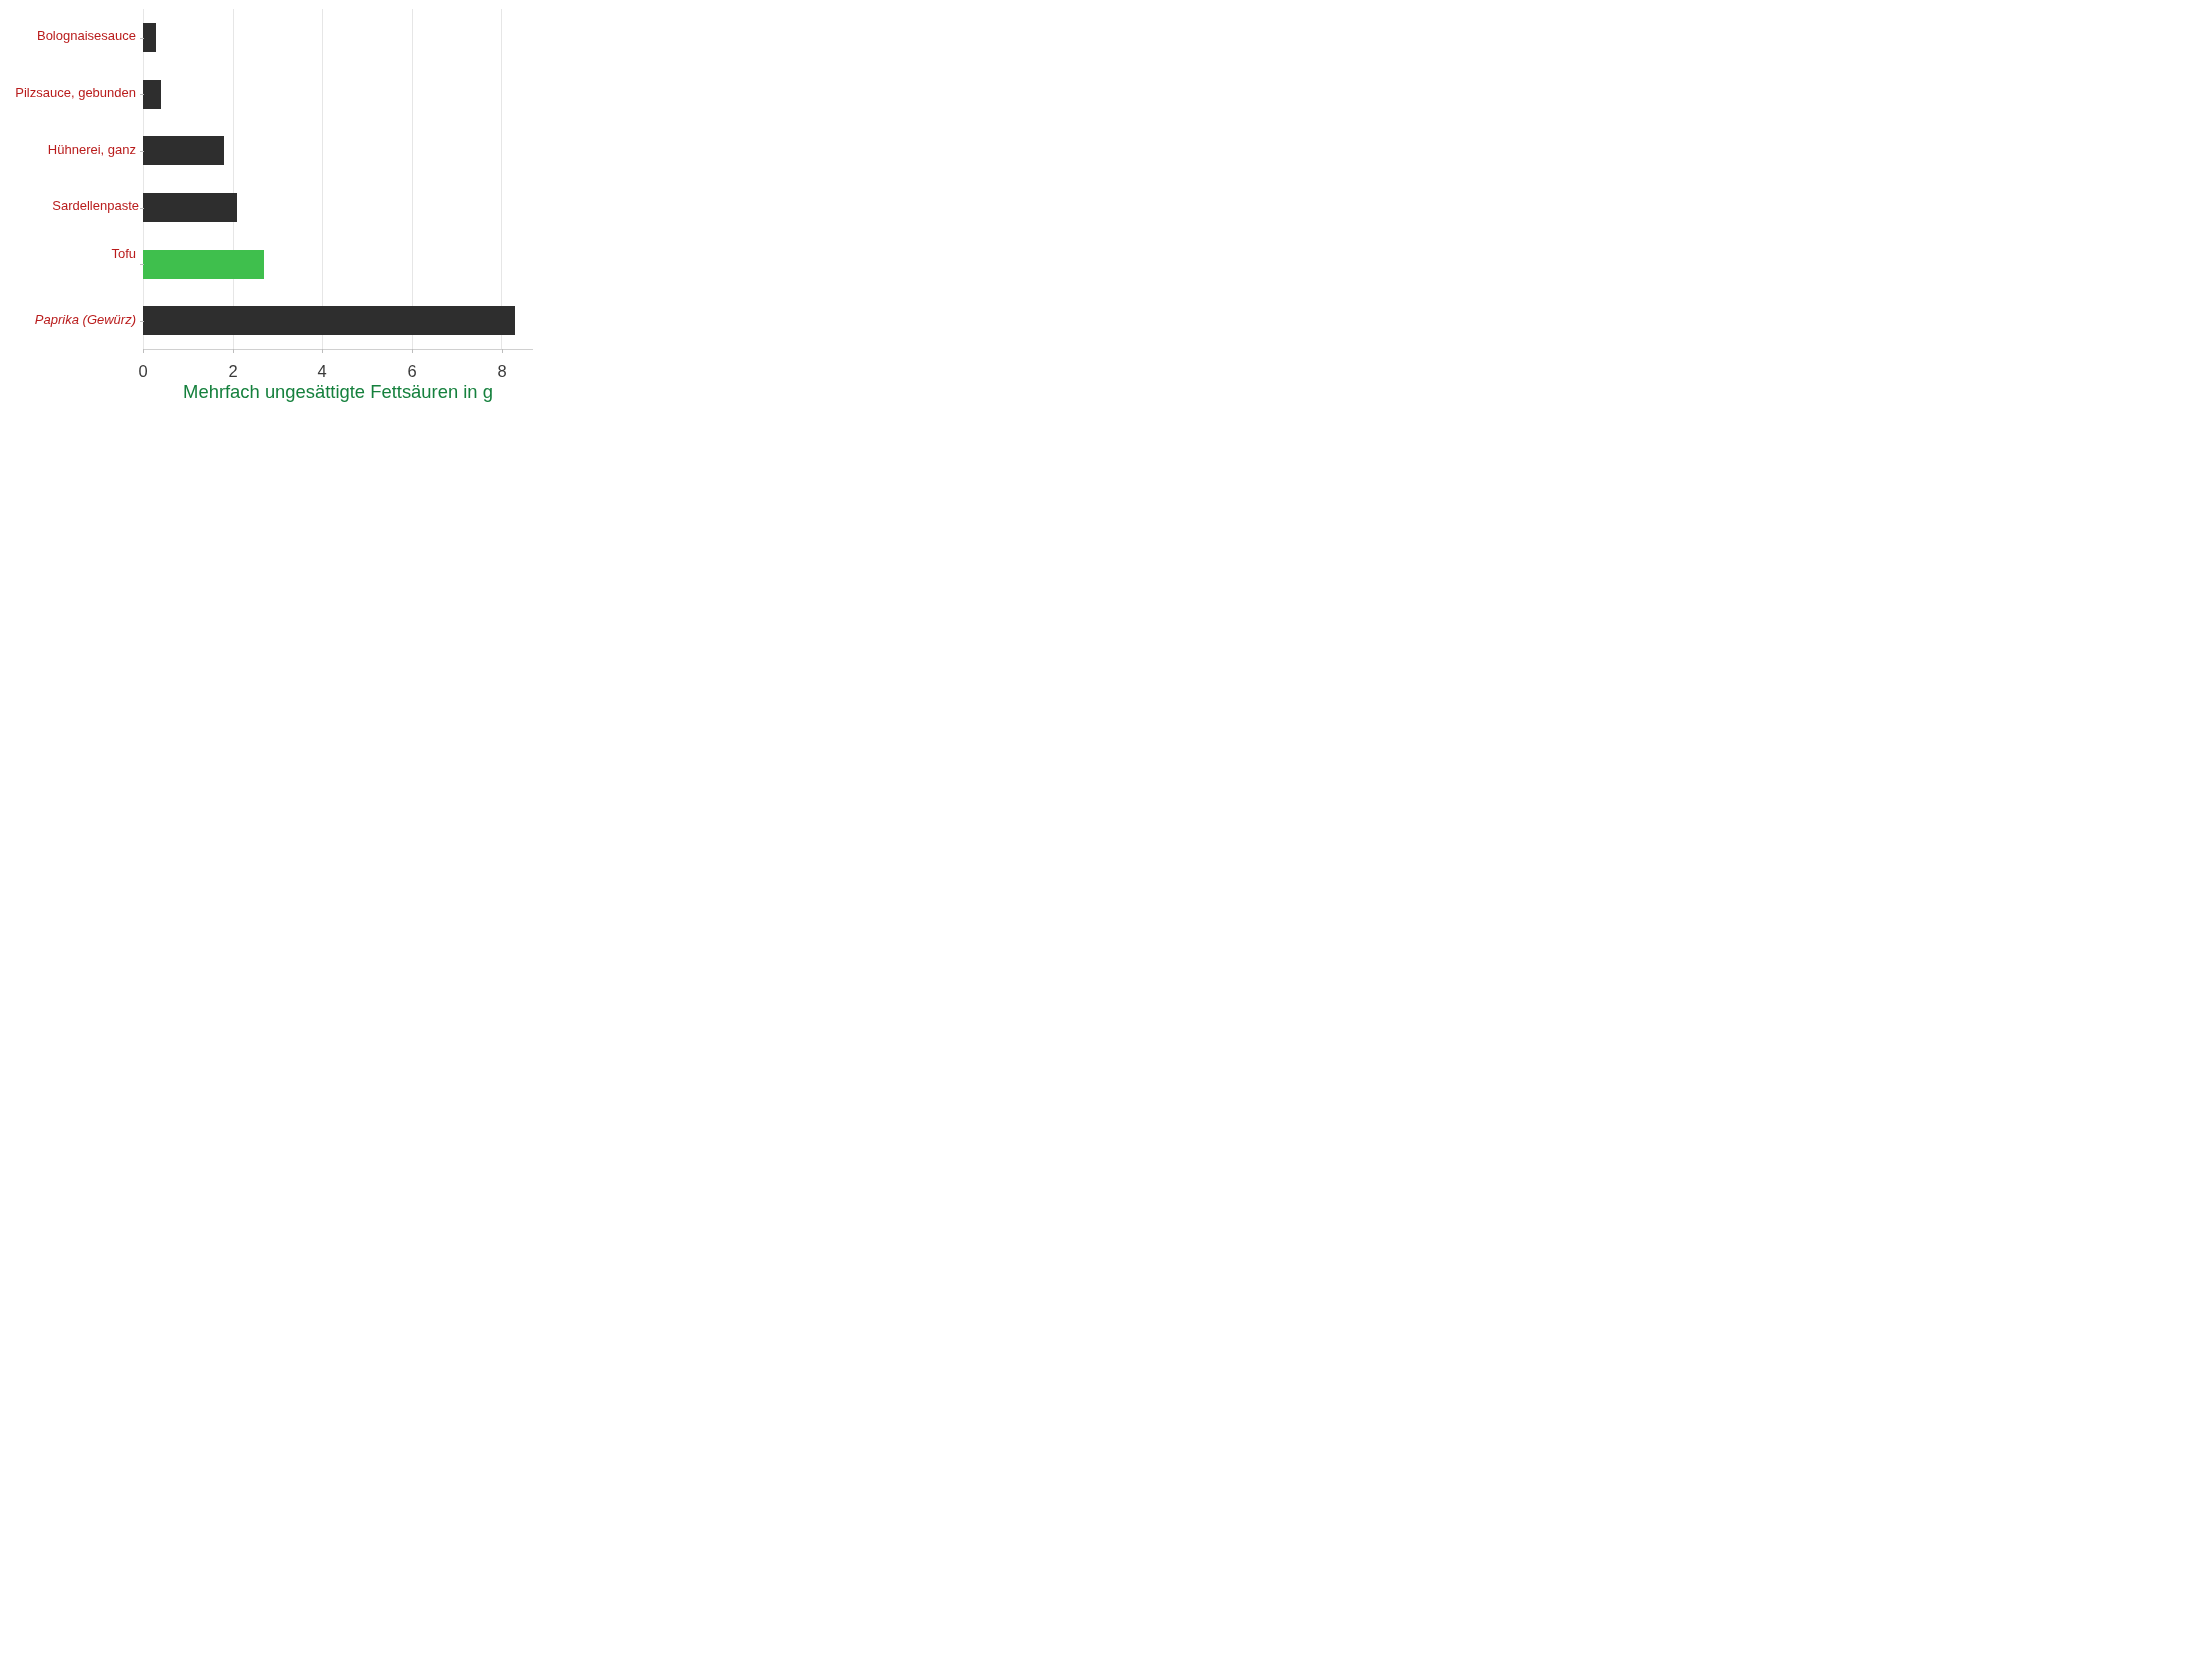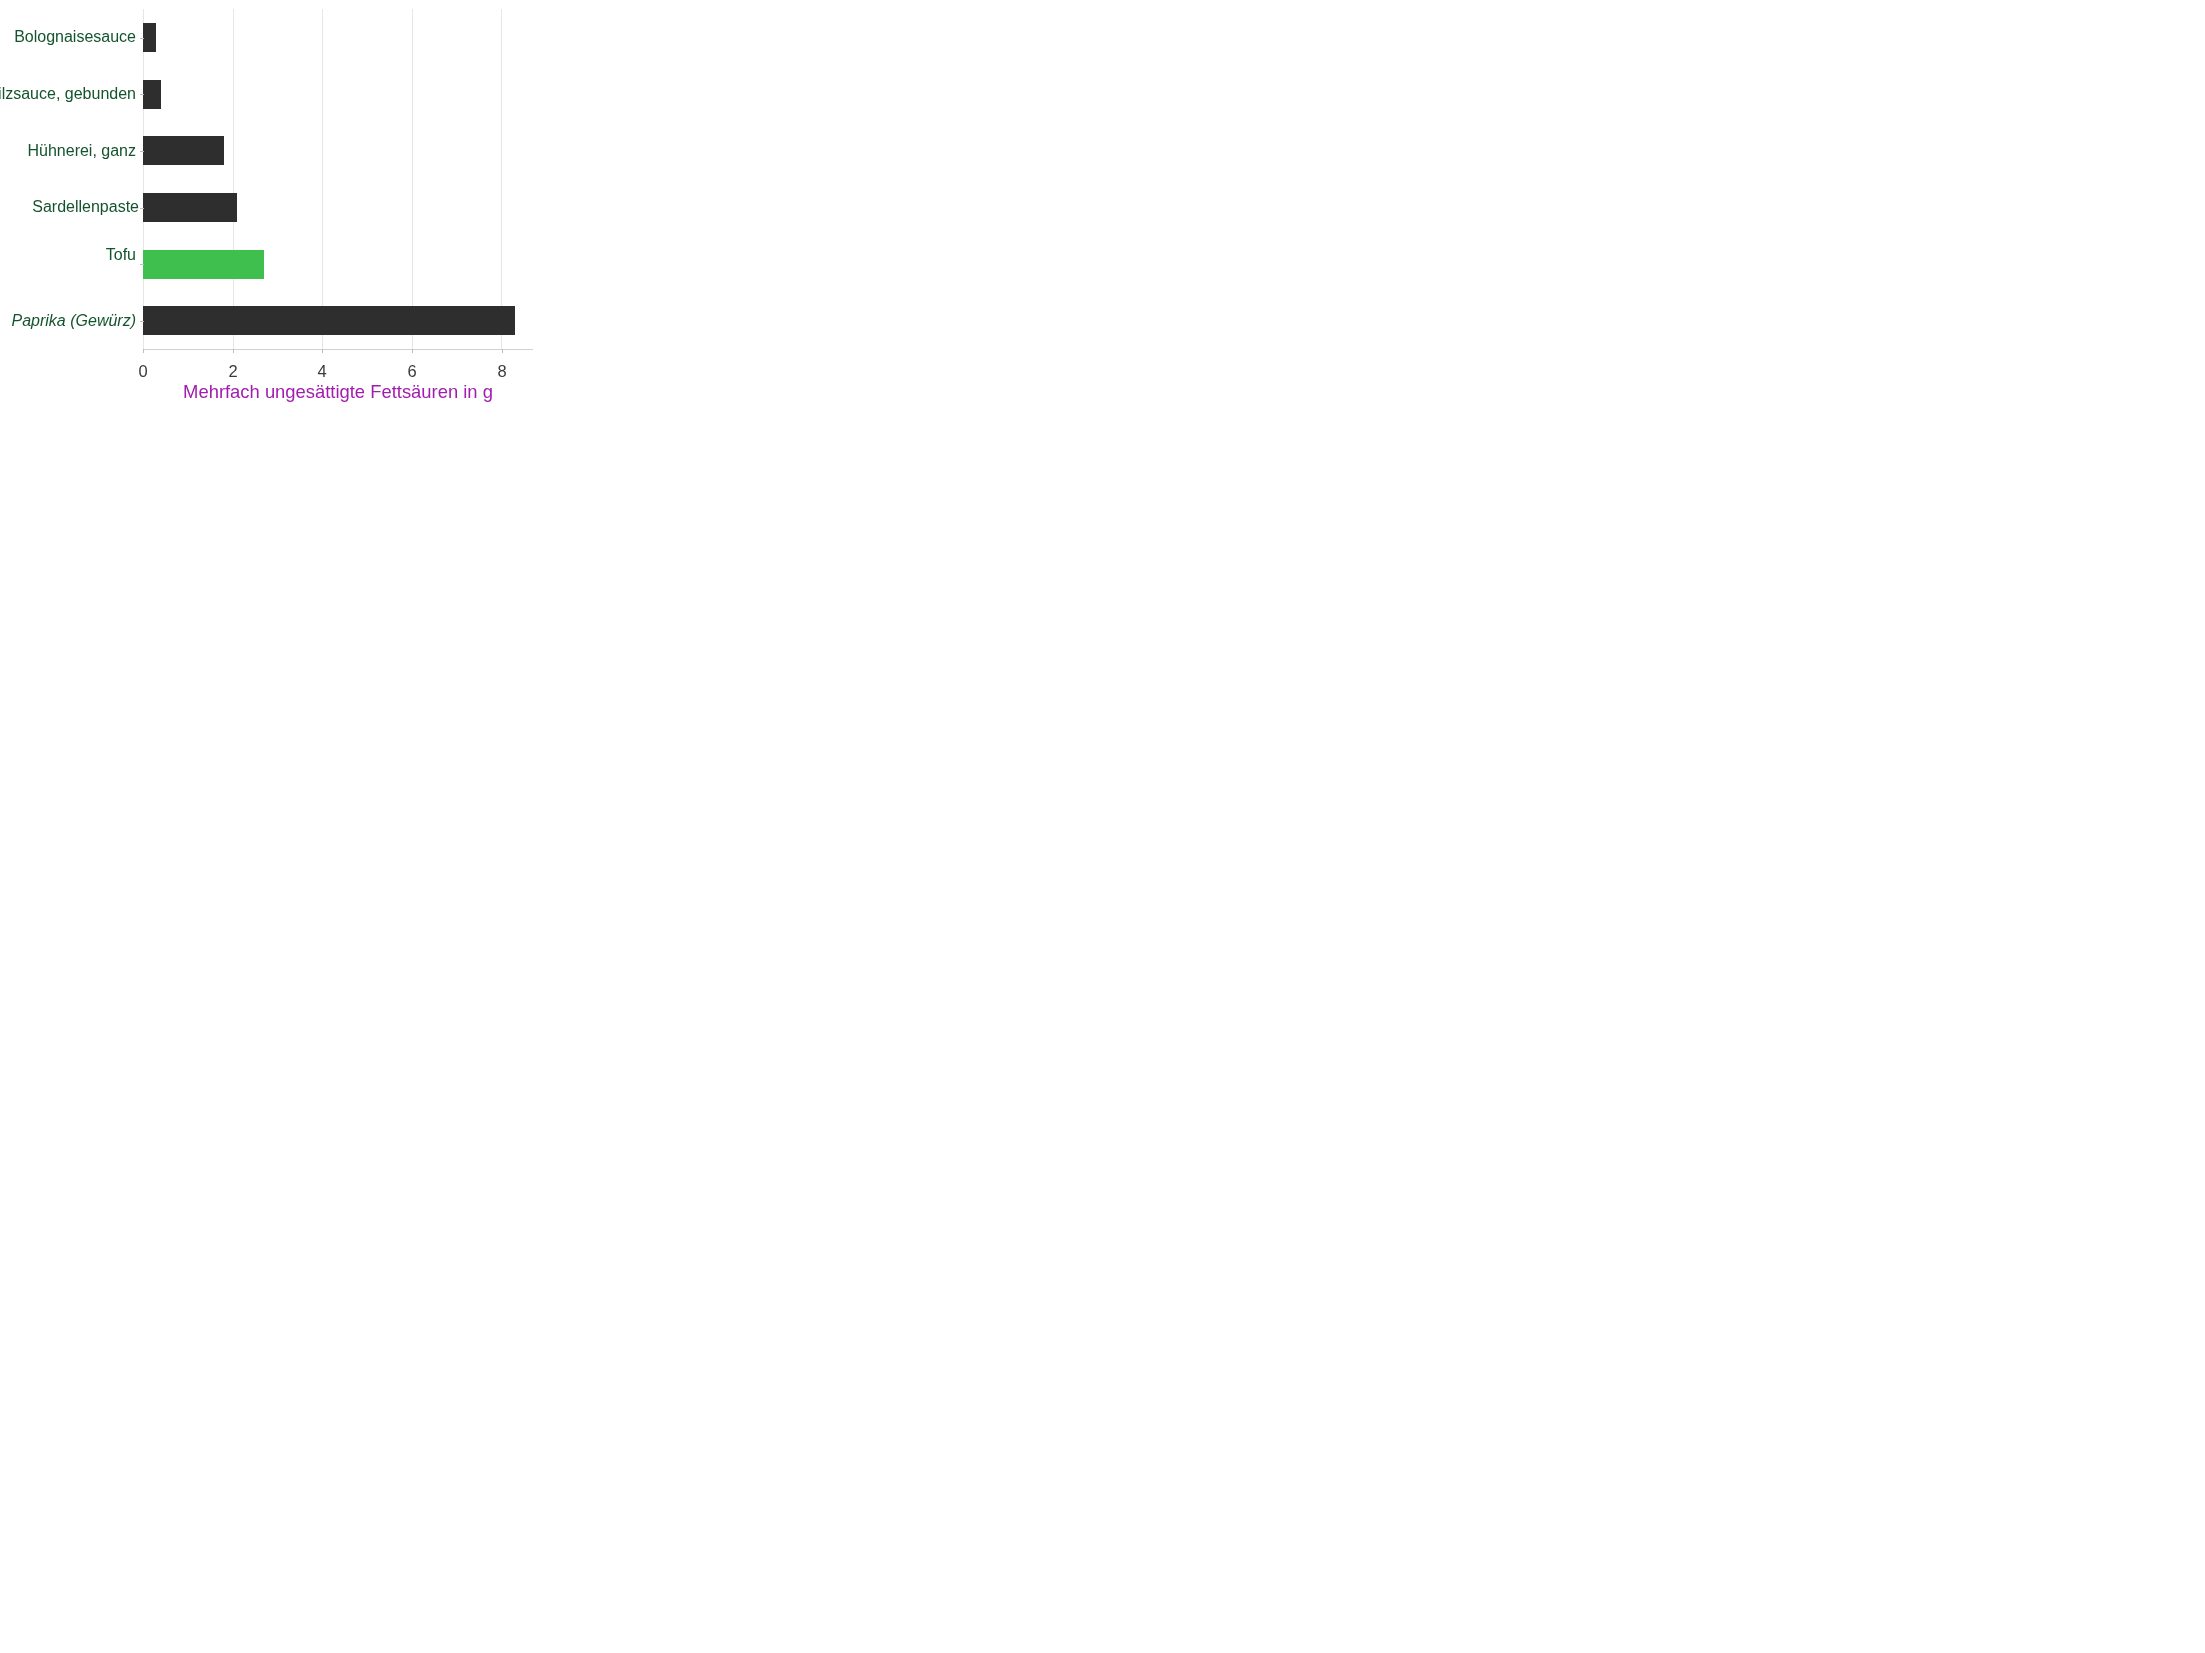--- a/index.html
+++ b/index.html
@@ -32,38 +32,38 @@
     position: absolute;
     background: #d0d0d0;
   }
   .bar {
     position: absolute;
     left: 0;
   }
   .y-tick-label {
     position: absolute;
     text-align: right;
-    font-size: 16px;
-    color: #14532d;
+    font-size: 13px;
+    color: #b91c1c;
     line-height: 1;
     white-space: nowrap;
   }
   .x-tick-label {
     position: absolute;
     text-align: center;
     font-size: 16.5px;
     color: #3a3a3a;
     line-height: 1;
     transform: translateX(-50%);
   }
   .x-axis-title {
     position: absolute;
     text-align: center;
     font-size: 18.4px;
-    color: #a21caf;
+    color: #15803d;
   }
   .tick-mark {
     position: absolute;
     background: #bdbdbd;
   }
 </style>
 </head>
 <body>
 
 <div class="chart-frame">

